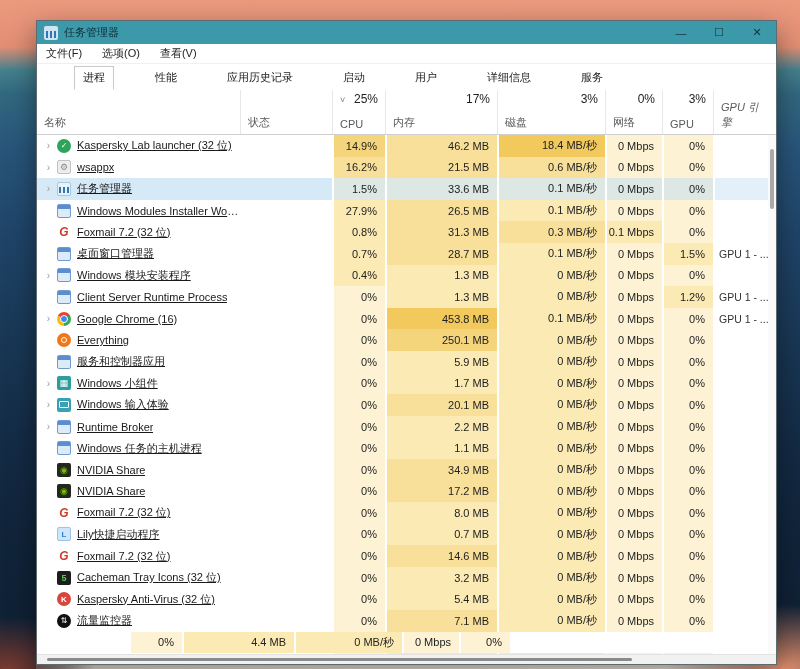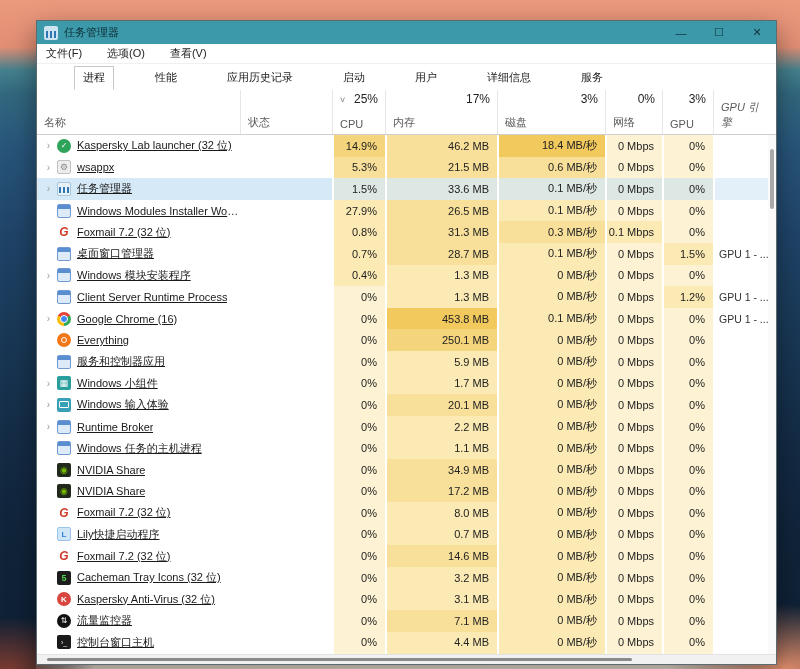--- a/index.html
+++ b/index.html
@@ -28,21 +28,21 @@
   .titlebar { height:23px; background:#3C99A9; flex:0 0 23px; display:flex; align-items:center; padding-left:7px; }
   .app-icon { width:14px; height:14px; background:#cfe3f2; border-radius:2px; margin-right:6px;
     display:flex; align-items:flex-end; justify-content:center; padding-bottom:2px; }
   .app-icon i { display:block; width:2px; height:7px; background:#2f76b5;
     box-shadow:4px 0 0 #2f76b5, -4px 0 0 #2f76b5; }
   .title-text { color:#0d2f38; font-size:11px; }
   .win-controls { margin-left:auto; display:flex; height:100%; }
   .win-btn { width:38px; height:100%; display:flex; align-items:center; justify-content:center;
     color:#12343d; font-size:11px; cursor:default; }
 
-  .menubar { flex:0 0 20px; display:flex; align-items:center; gap:25px; padding:0 9px;
+  .menubar { flex:0 0 20px; display:flex; align-items:center; gap:20px; padding:0 9px;
     background:#fff; border-bottom:1px solid #f0f0f0; color:#222; }
   .menu-item { cursor:default; }
 
   .tabstrip { flex:0 0 23px; display:flex; align-items:flex-end; padding:2px 5px 0 5px; background:#fff; }
   .tab { padding:3px 8px 4px 8px; color:#222; border:1px solid transparent; cursor:default;margin-left:32px; }
   .tab.selected { border-color:#c9c9c9; border-bottom-color:#fff; background:#fff; }
 
   
   .thead { flex:0 0 38px; display:flex; border-bottom:1px solid #cfcfcf; color:#5a5a5a; }
   .th { display:flex; flex-direction:column; justify-content:flex-end; padding:3px 7px 4px 7px;
@@ -220,21 +220,21 @@
           <div class="cell cell-eng"></div>
           <div class="cell cell-vsb"></div>
         </div>
         <div class="trow">
           <div class="cell cell-name">
             <div class="chev">›</div>
             <div class="picon icon-wsappx"></div>
             <div class="pname">wsappx</div>
           </div>
           <div class="cell cell-status"></div>
-          <div class="cell vcell cell-cpu heat-2">5.3%</div>
+          <div class="cell vcell cell-cpu heat-2">16.2%</div>
           <div class="cell vcell cell-mem heat-2">21.5 MB</div>
           <div class="cell vcell cell-disk heat-2">0.6 MB/秒</div>
           <div class="cell vcell cell-net heat-0">0 Mbps</div>
           <div class="cell vcell cell-gpu heat-0">0%</div>
           <div class="cell cell-eng"></div>
           <div class="cell cell-vsb"></div>
         </div>
         <div class="trow selected">
           <div class="cell cell-name">
             <div class="chev">›</div>
@@ -521,21 +521,21 @@
           <div class="cell cell-vsb"></div>
         </div>
         <div class="trow">
           <div class="cell cell-name">
             <div class="chev"></div>
             <div class="picon icon-kav"></div>
             <div class="pname">Kaspersky Anti-Virus (32 位)</div>
           </div>
           <div class="cell cell-status"></div>
           <div class="cell vcell cell-cpu heat-0">0%</div>
-          <div class="cell vcell cell-mem heat-1">3.1 MB</div>
+          <div class="cell vcell cell-mem heat-1">5.4 MB</div>
           <div class="cell vcell cell-disk heat-1">0 MB/秒</div>
           <div class="cell vcell cell-net heat-0">0 Mbps</div>
           <div class="cell vcell cell-gpu heat-0">0%</div>
           <div class="cell cell-eng"></div>
           <div class="cell cell-vsb"></div>
         </div>
         <div class="trow">
           <div class="cell cell-name">
             <div class="chev"></div>
             <div class="picon icon-traffic"></div>
@@ -544,25 +544,20 @@
           <div class="cell cell-status"></div>
           <div class="cell vcell cell-cpu heat-0">0%</div>
           <div class="cell vcell cell-mem heat-2">7.1 MB</div>
           <div class="cell vcell cell-disk heat-1">0 MB/秒</div>
           <div class="cell vcell cell-net heat-0">0 Mbps</div>
           <div class="cell vcell cell-gpu heat-0">0%</div>
           <div class="cell cell-eng"></div>
           <div class="cell cell-vsb"></div>
         </div>
         <div class="trow">
-          <div class="cell cell-name">
-            <div class="chev"></div>
-            <div class="picon icon-console"></div>
-            <div class="pname">控制台窗口主机</div>
-          </div>
           <div class="cell cell-status"></div>
           <div class="cell vcell cell-cpu heat-0">0%</div>
           <div class="cell vcell cell-mem heat-1">4.4 MB</div>
           <div class="cell vcell cell-disk heat-1">0 MB/秒</div>
           <div class="cell vcell cell-net heat-0">0 Mbps</div>
           <div class="cell vcell cell-gpu heat-0">0%</div>
           <div class="cell cell-eng"></div>
           <div class="cell cell-vsb"></div>
         </div>
         <div class="trow">

